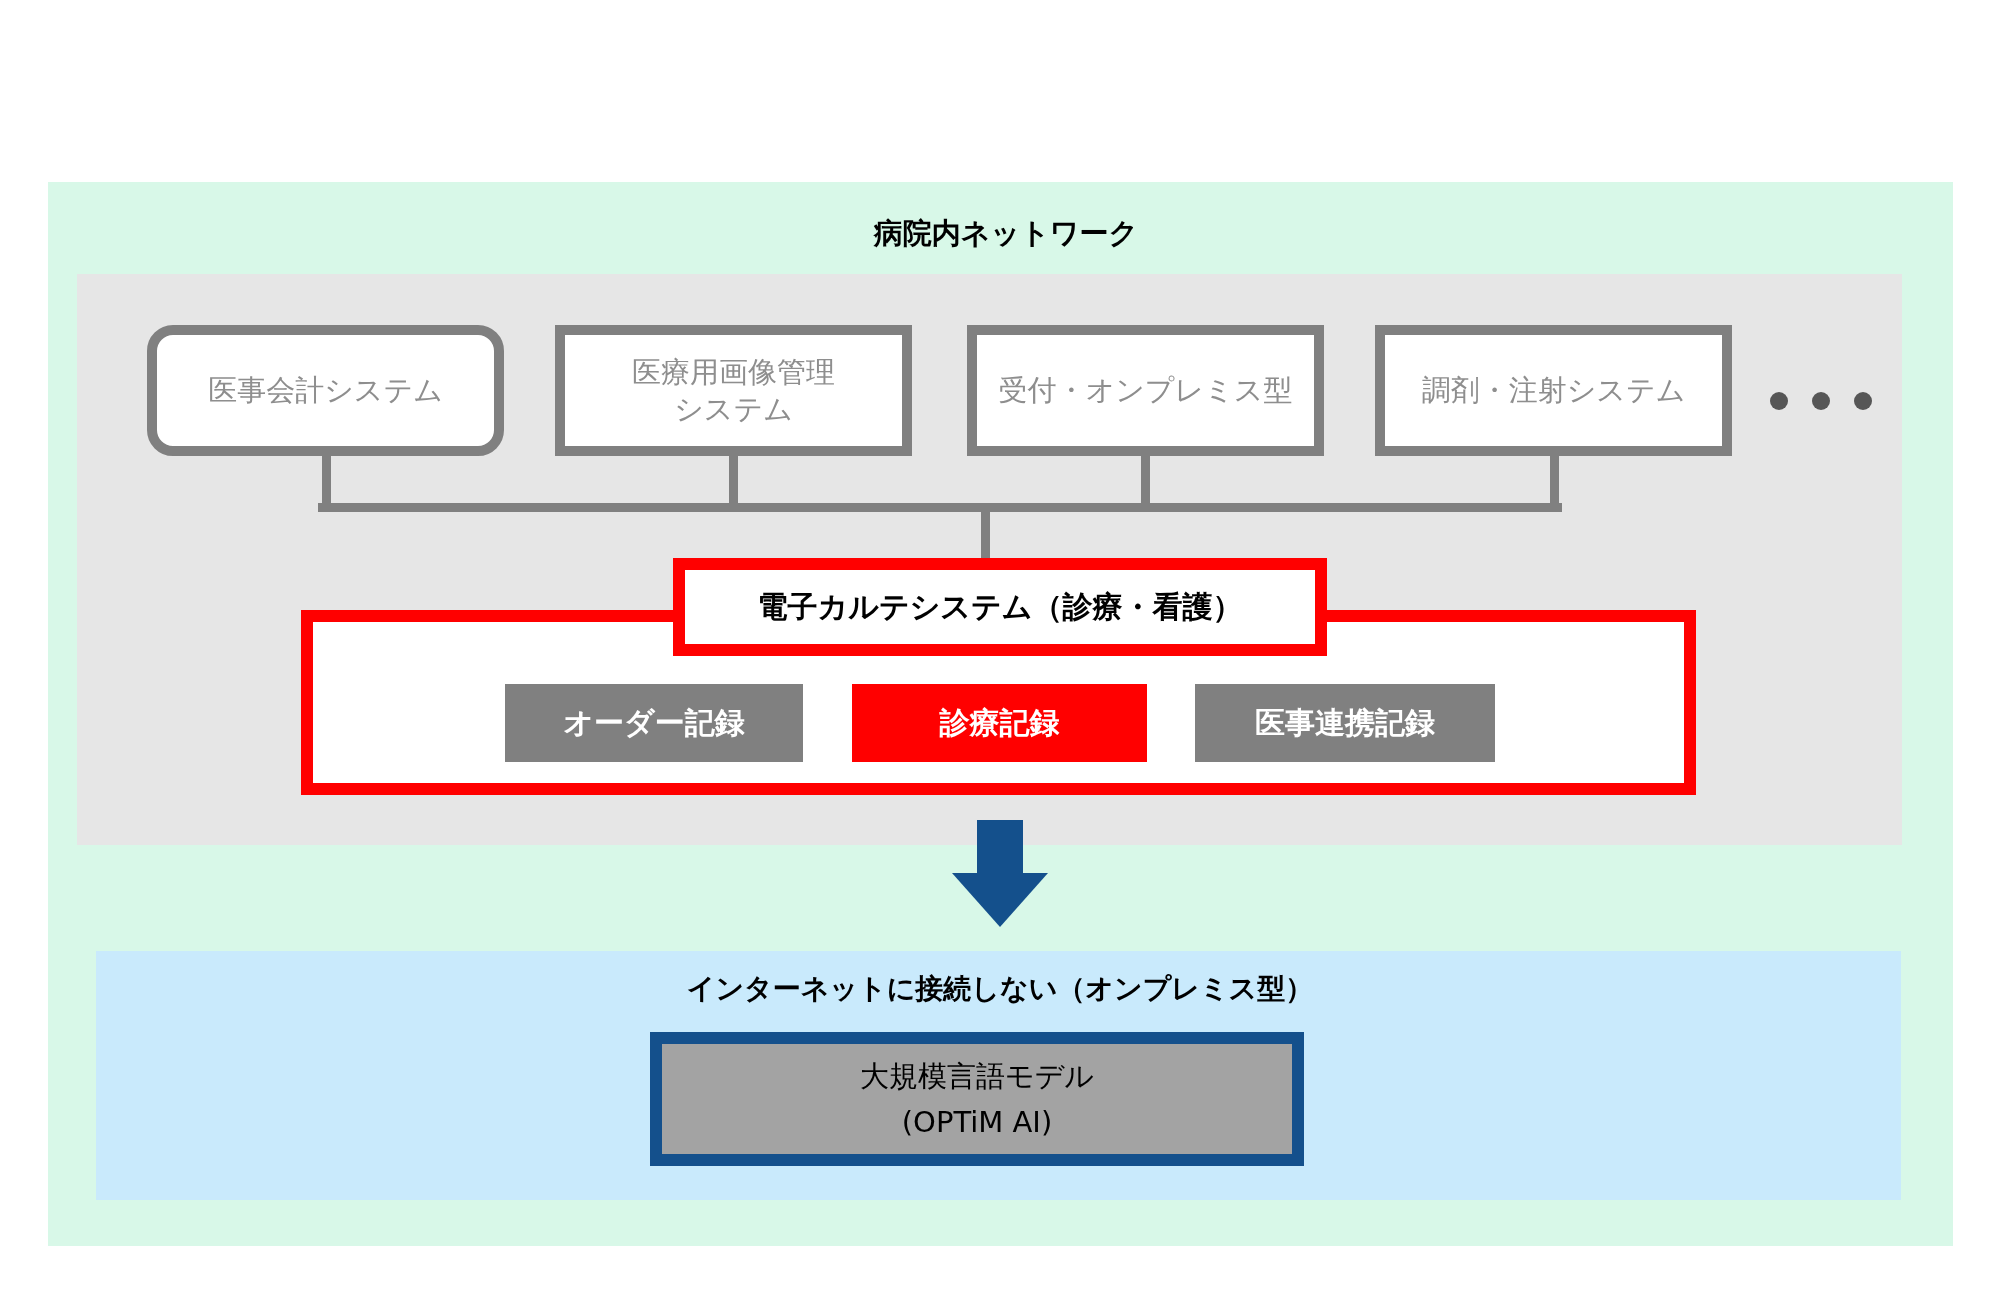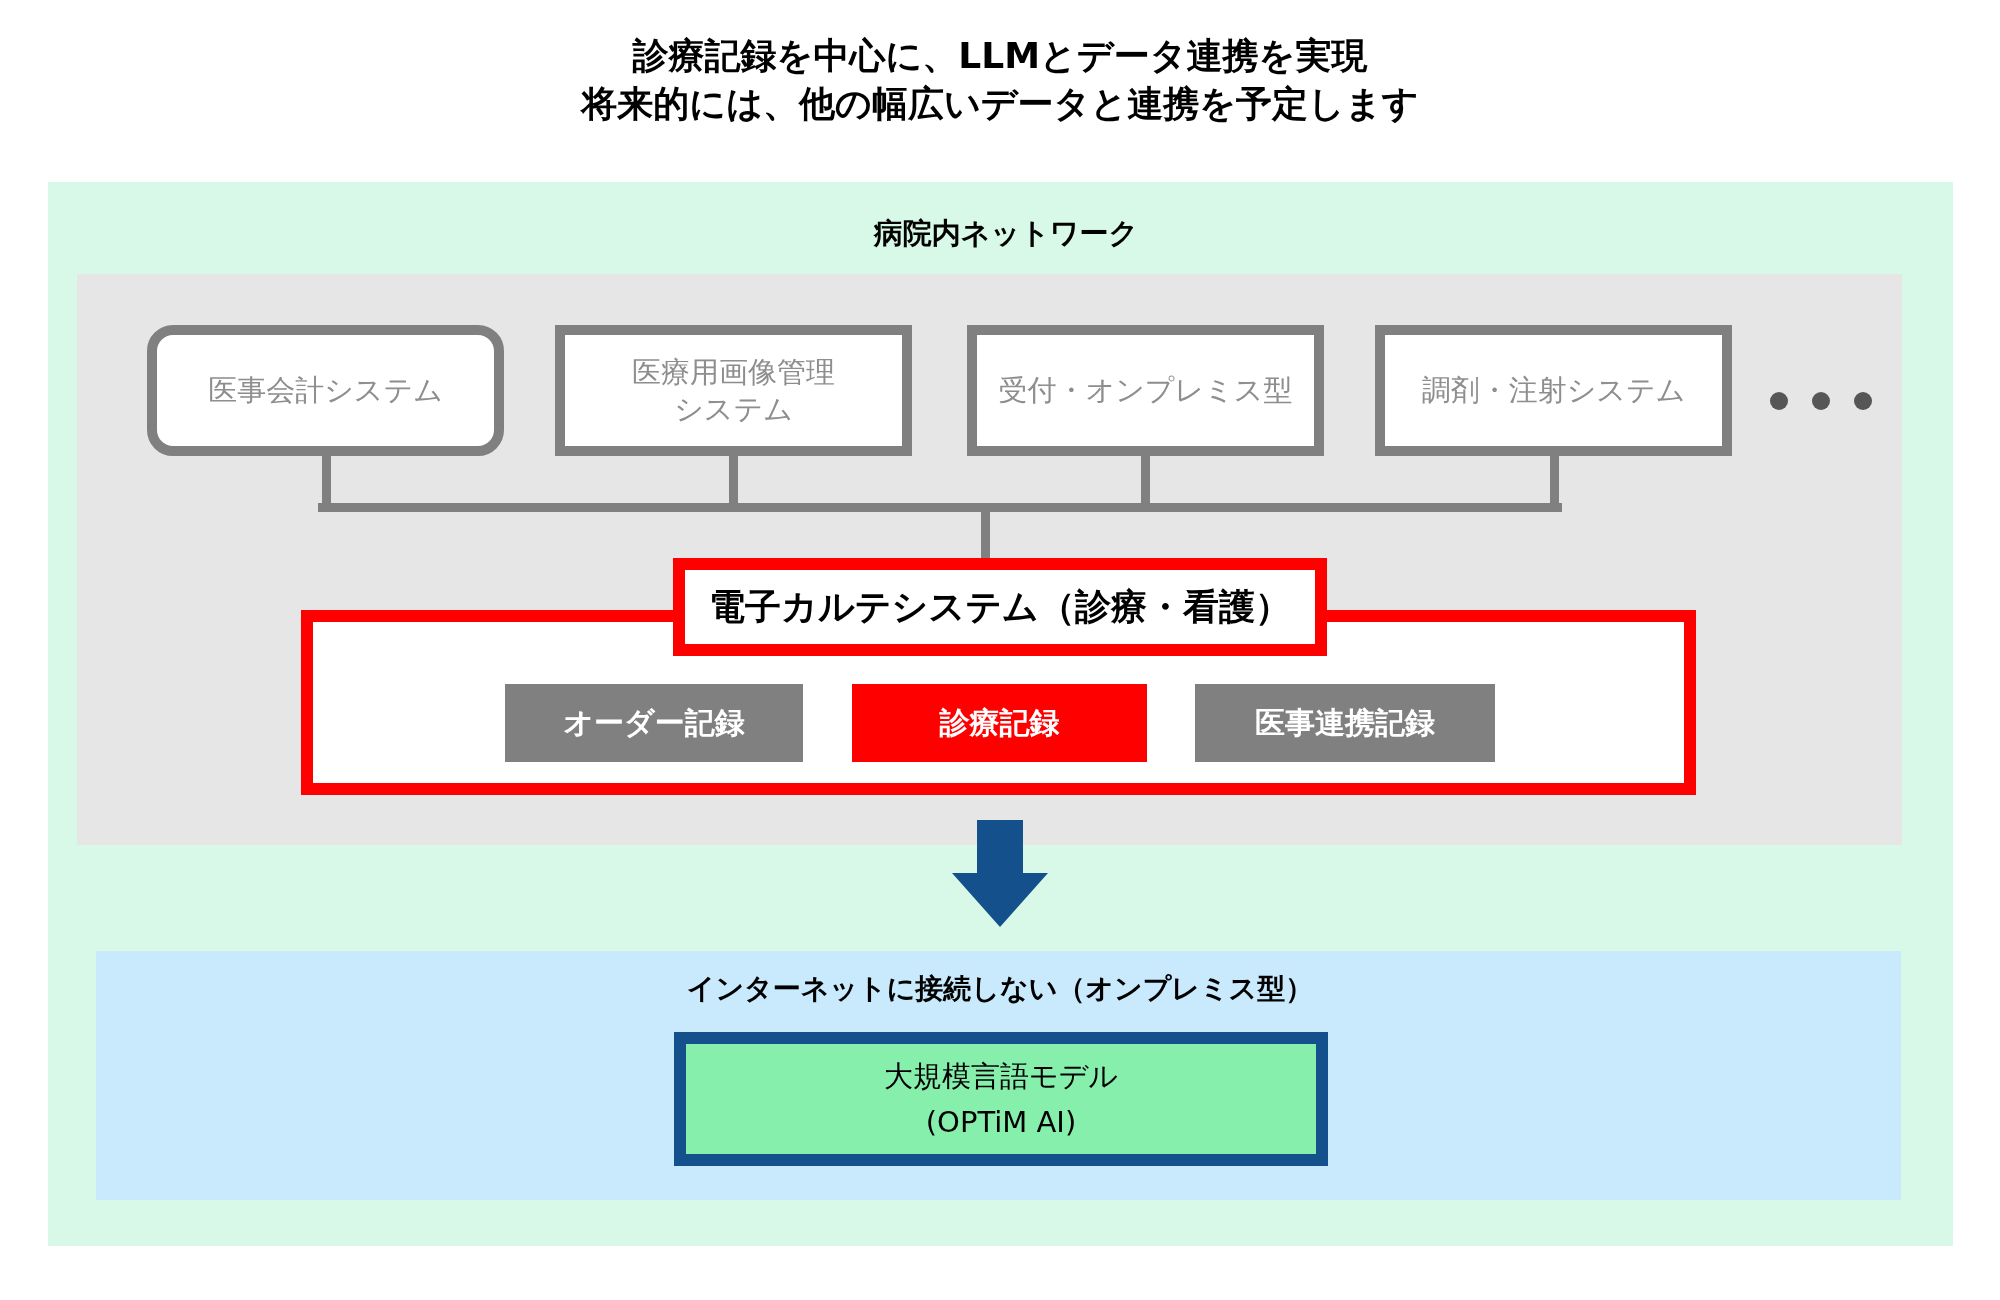--- a/index.html
+++ b/index.html
@@ -63,21 +63,21 @@
     position:absolute;left:981px;top:512px;width:9px;height:46px;background:var(--line-gray);
   }
   .bigredbox{
     position:absolute;left:301px;top:610px;width:1395px;height:185px;
     background:#ffffff;border:12px solid var(--accent-red);
   }
   .emr-title{
     position:absolute;left:673px;top:558px;width:654px;height:98px;
     background:#ffffff;border:12px solid var(--accent-red);
     display:flex;align-items:center;justify-content:center;
-    font-weight:bold;font-size:36px;color:#000;
+    font-weight:bold;font-size:30px;color:#000;
   }
   .record{
     position:absolute;top:684px;height:78px;
     display:flex;align-items:center;justify-content:center;
     font-weight:bold;font-size:30px;color:#ffffff;
   }
   .record-gray{background:var(--line-gray);}
   .record-red{background:var(--accent-red);}
   .rec1{left:505px;width:298px;}
   .rec2{left:852px;width:295px;}
@@ -87,35 +87,31 @@
   }
   .panel-blue{
     position:absolute;left:96px;top:951px;width:1805px;height:249px;
     background:var(--blue-bg);
   }
   .onprem-label{
     position:absolute;left:0;top:970px;width:2000px;text-align:center;
     font-weight:bold;font-size:28px;color:#000;
   }
   .llm-box{
-    position:absolute;left:674px;top:1032px;width:654px;height:134px;
-    background:#86efac;border:12px solid var(--navy);
+    position:absolute;left:650px;top:1032px;width:654px;height:134px;
+    background:#a3a3a3;border:12px solid var(--navy);
     display:flex;align-items:center;justify-content:center;text-align:center;
     font-size:29px;color:#000;line-height:1.6;
   }
 </style>
 </head>
 <body>
 
 <div class="canvas">
 
-  <div class="heading">
-    <div>診療記録を中心に、LLMとデータ連携を実現</div>
-    <div>将来的には、他の幅広いデータと連携を予定します</div>
-  </div>
 
   <div class="panel-green"></div>
 
   <div class="network-label">病院内ネットワーク</div>
 
   <div class="panel-gray"></div>
 
   <div class="sysbox sys1">医事会計システム</div>
   <div class="sysbox sys2 pre">医療用画像管理
 システム</div>

